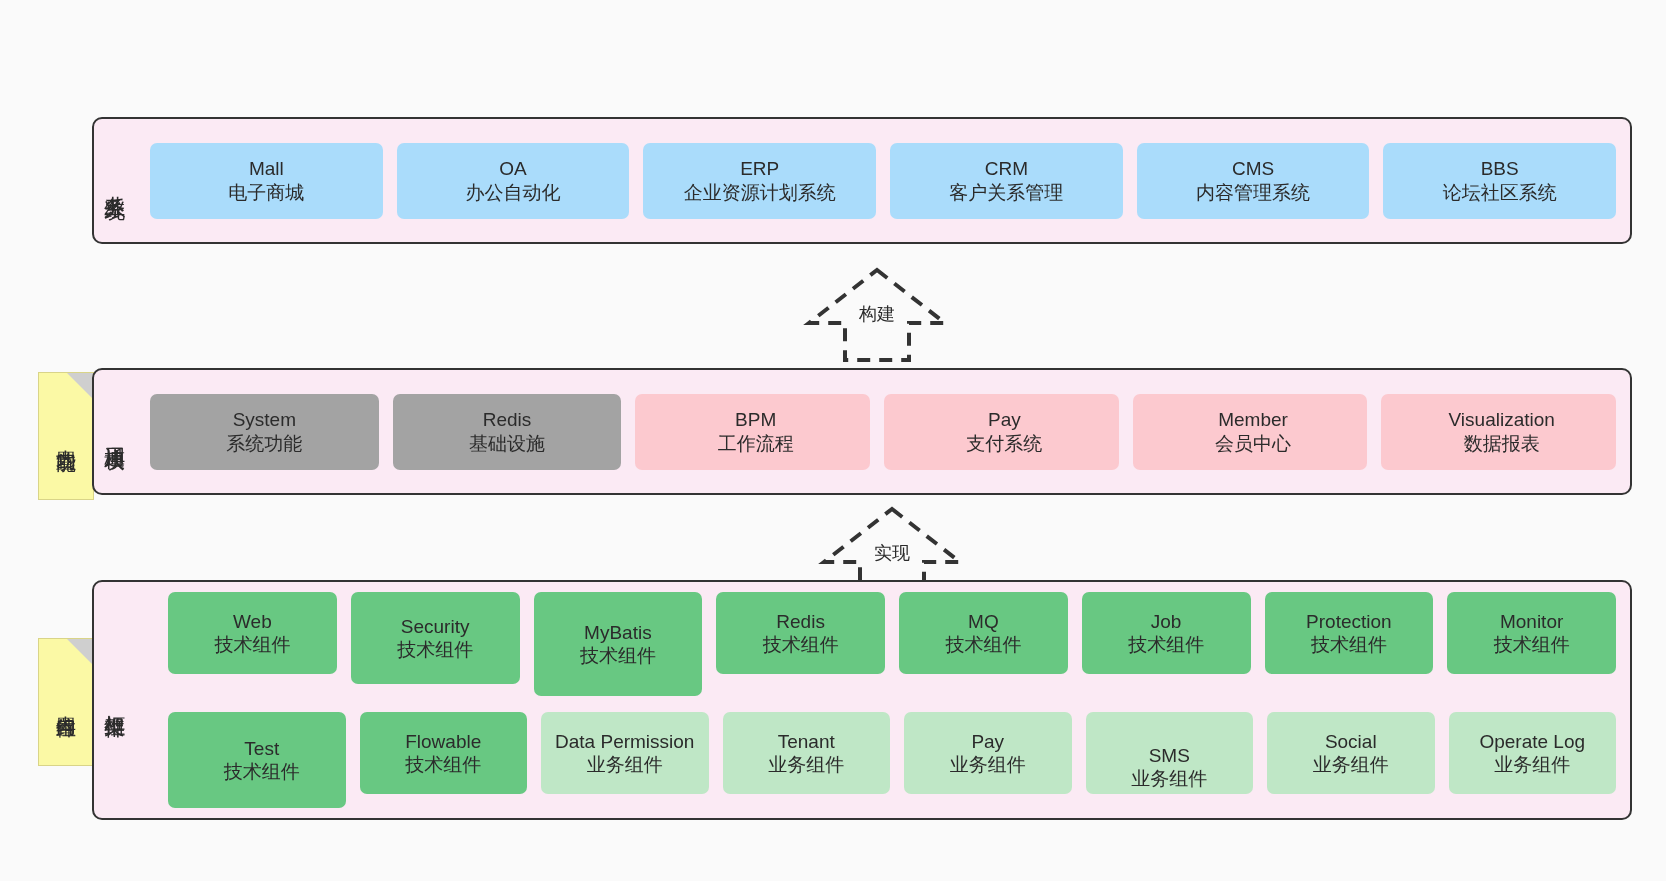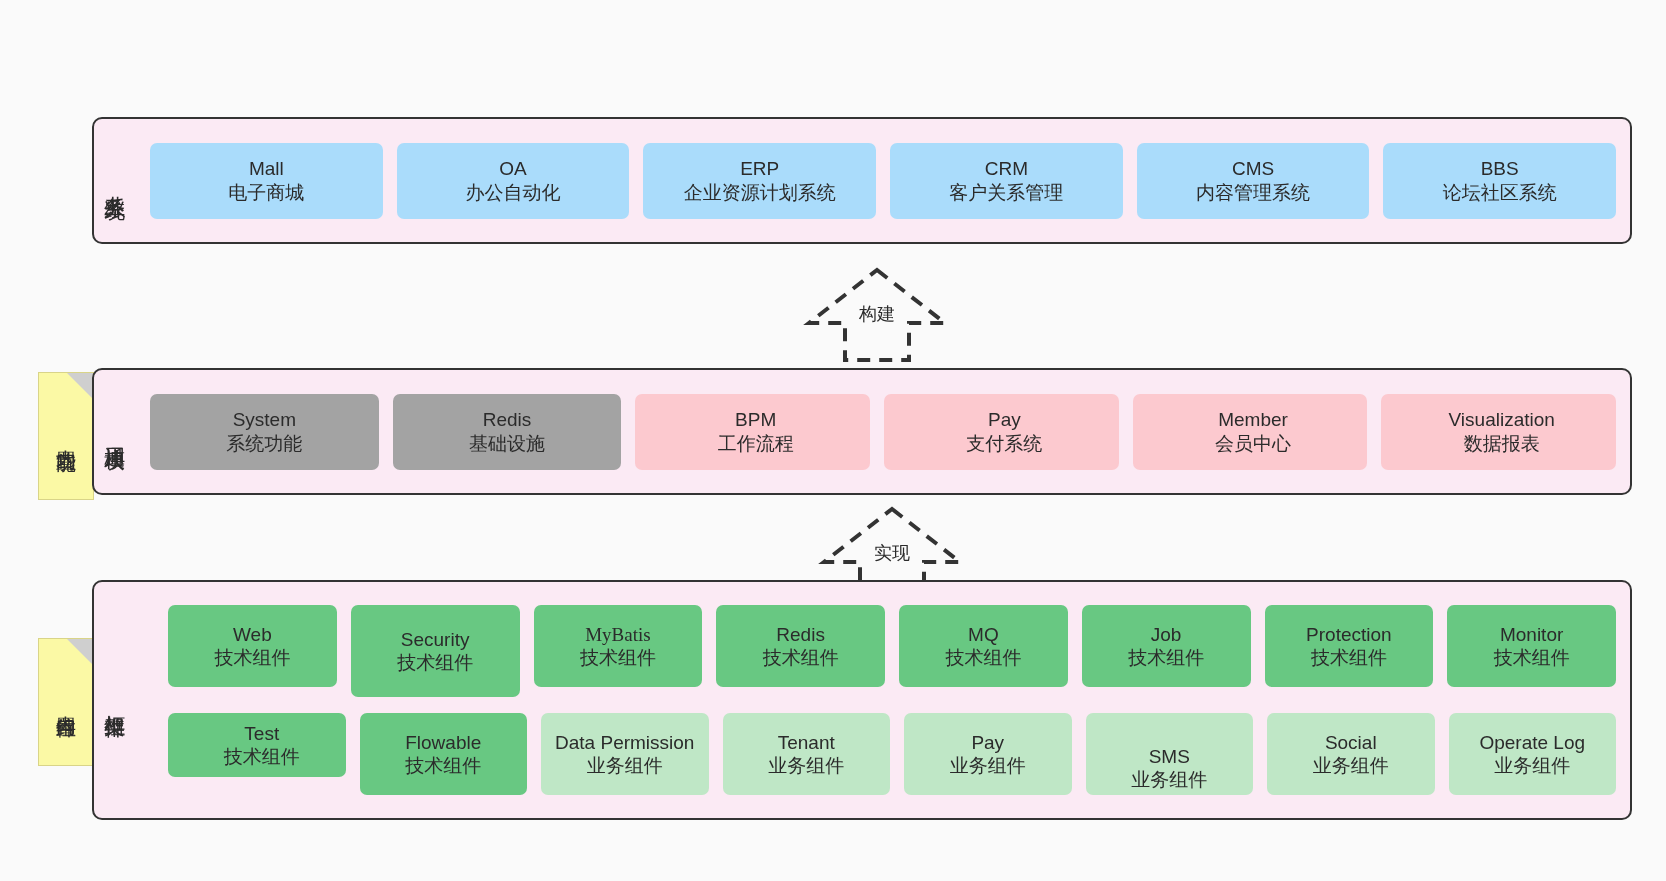--- a/index.html
+++ b/index.html
@@ -219,21 +219,21 @@
 
       <div class="row">
         <div class="cell c-green" style="height:82px;">
           <span class="l1">Web</span>
           <span class="l2">技术组件</span>
         </div>
         <div class="cell c-green" style="height:92px;">
           <span class="l1">Security</span>
           <span class="l2">技术组件</span>
         </div>
-        <div class="cell c-green" style="height:82px;font-family:Liberation Serif, serif;">
+        <div class="cell c-green" style="height:104px;">
           <span class="l1">MyBatis</span>
           <span class="l2">技术组件</span>
         </div>
         <div class="cell c-green" style="height:82px;">
           <span class="l1">Redis</span>
           <span class="l2">技术组件</span>
         </div>
         <div class="cell c-green" style="height:82px;">
           <span class="l1">MQ</span>
           <span class="l2">技术组件</span>
@@ -246,21 +246,21 @@
           <span class="l1">Protection</span>
           <span class="l2">技术组件</span>
         </div>
         <div class="cell c-green" style="height:82px;">
           <span class="l1">Monitor</span>
           <span class="l2">技术组件</span>
         </div>
       </div>
 
       <div class="row">
-        <div class="cell c-green" style="height:64px;padding-left:16px;">
+        <div class="cell c-green" style="height:96px;padding-left:16px;">
           <span class="l1">Test</span>
           <span class="l2">技术组件</span>
         </div>
         <div class="cell c-green" style="height:82px;">
           <span class="l1">Flowable</span>
           <span class="l2">技术组件</span>
         </div>
         <div class="cell c-mint" style="height:82px;">
           <span class="l1">Data Permission</span>
           <span class="l2">业务组件</span>

